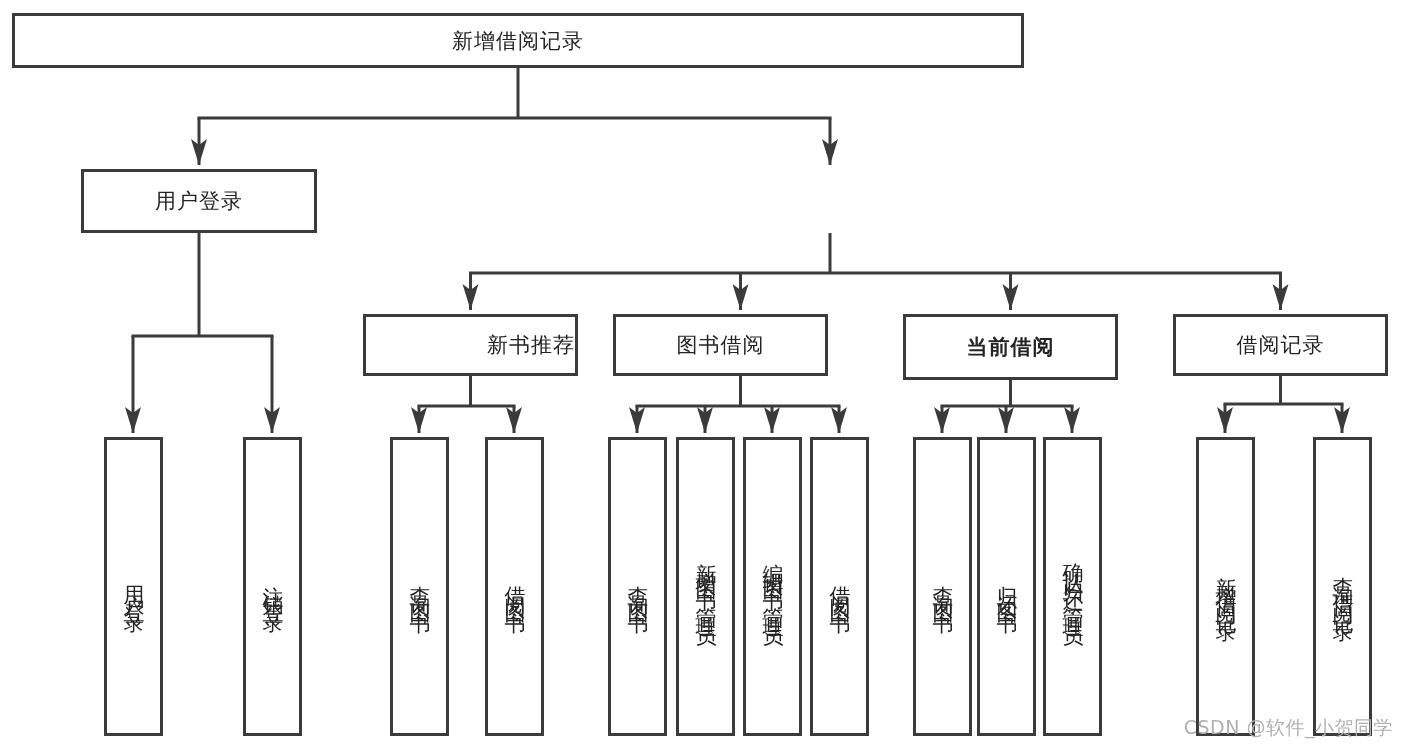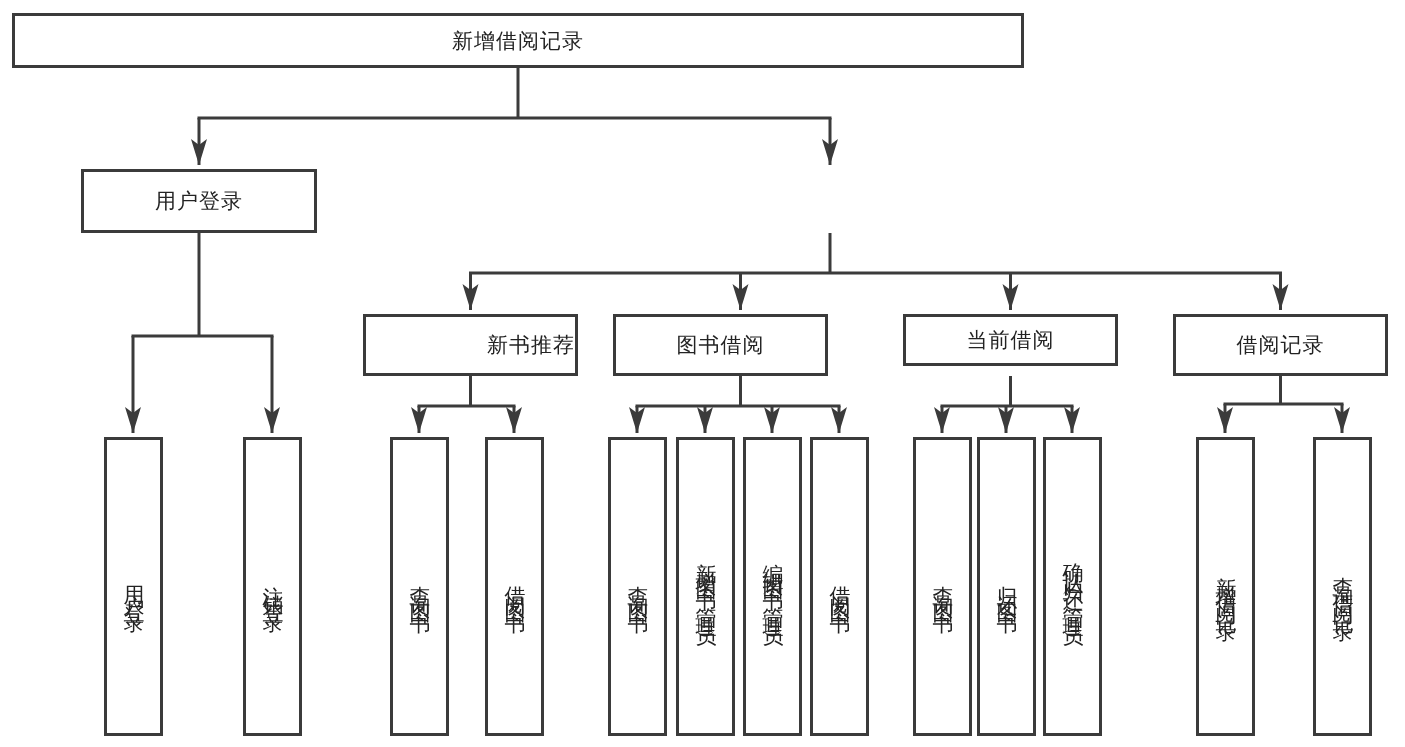--- a/index.html
+++ b/index.html
@@ -54,21 +54,21 @@
     letter-spacing: 9px;
     color: #232323;
     white-space: nowrap;
   }
   
   .n-root    { left: 12px;   top: 13px;  width: 1012px; height: 55px; }
   .n-login   { left: 81px;   top: 169px; width: 236px;  height: 64px; }
   .n-mgmt    { left: 712px;  top: 169px; width: 236px;  height: 64px; }
   .n-newrec  { left: 363px;  top: 314px; width: 215px;  height: 62px; justify-content: flex-end; }
   .n-borrow  { left: 613px;  top: 314px; width: 215px;  height: 62px; }
-  .n-current { left: 903px;  top: 314px; width: 215px;  height: 52px; }
+  .n-current { left: 903px;  top: 314px; width: 215px;  height: 66px; font-weight: bold; }
   .n-records { left: 1173px; top: 314px; width: 215px;  height: 62px; }
   .l-1  { left: 104px; }
   .l-2  { left: 243px; }
   .l-3  { left: 390px; }
   .l-4  { left: 485px; }
   .l-5  { left: 608px; }
   .l-6  { left: 676px; }
   .l-7  { left: 743px; }
   .l-8  { left: 810px; }
   .l-9  { left: 913px; }
@@ -214,14 +214,15 @@
     <span class="vtext">确认归还（管理员）</span>
   </div>
 
   <div class="vbox l-12">
     <span class="vtext">新增借阅记录</span>
   </div>
   <div class="vbox l-13">
     <span class="vtext">查询借阅记录</span>
   </div>
 
+  <div id="watermark">CSDN @软件_小贺同学</div>
 
 </div>
 
 </body></html>

